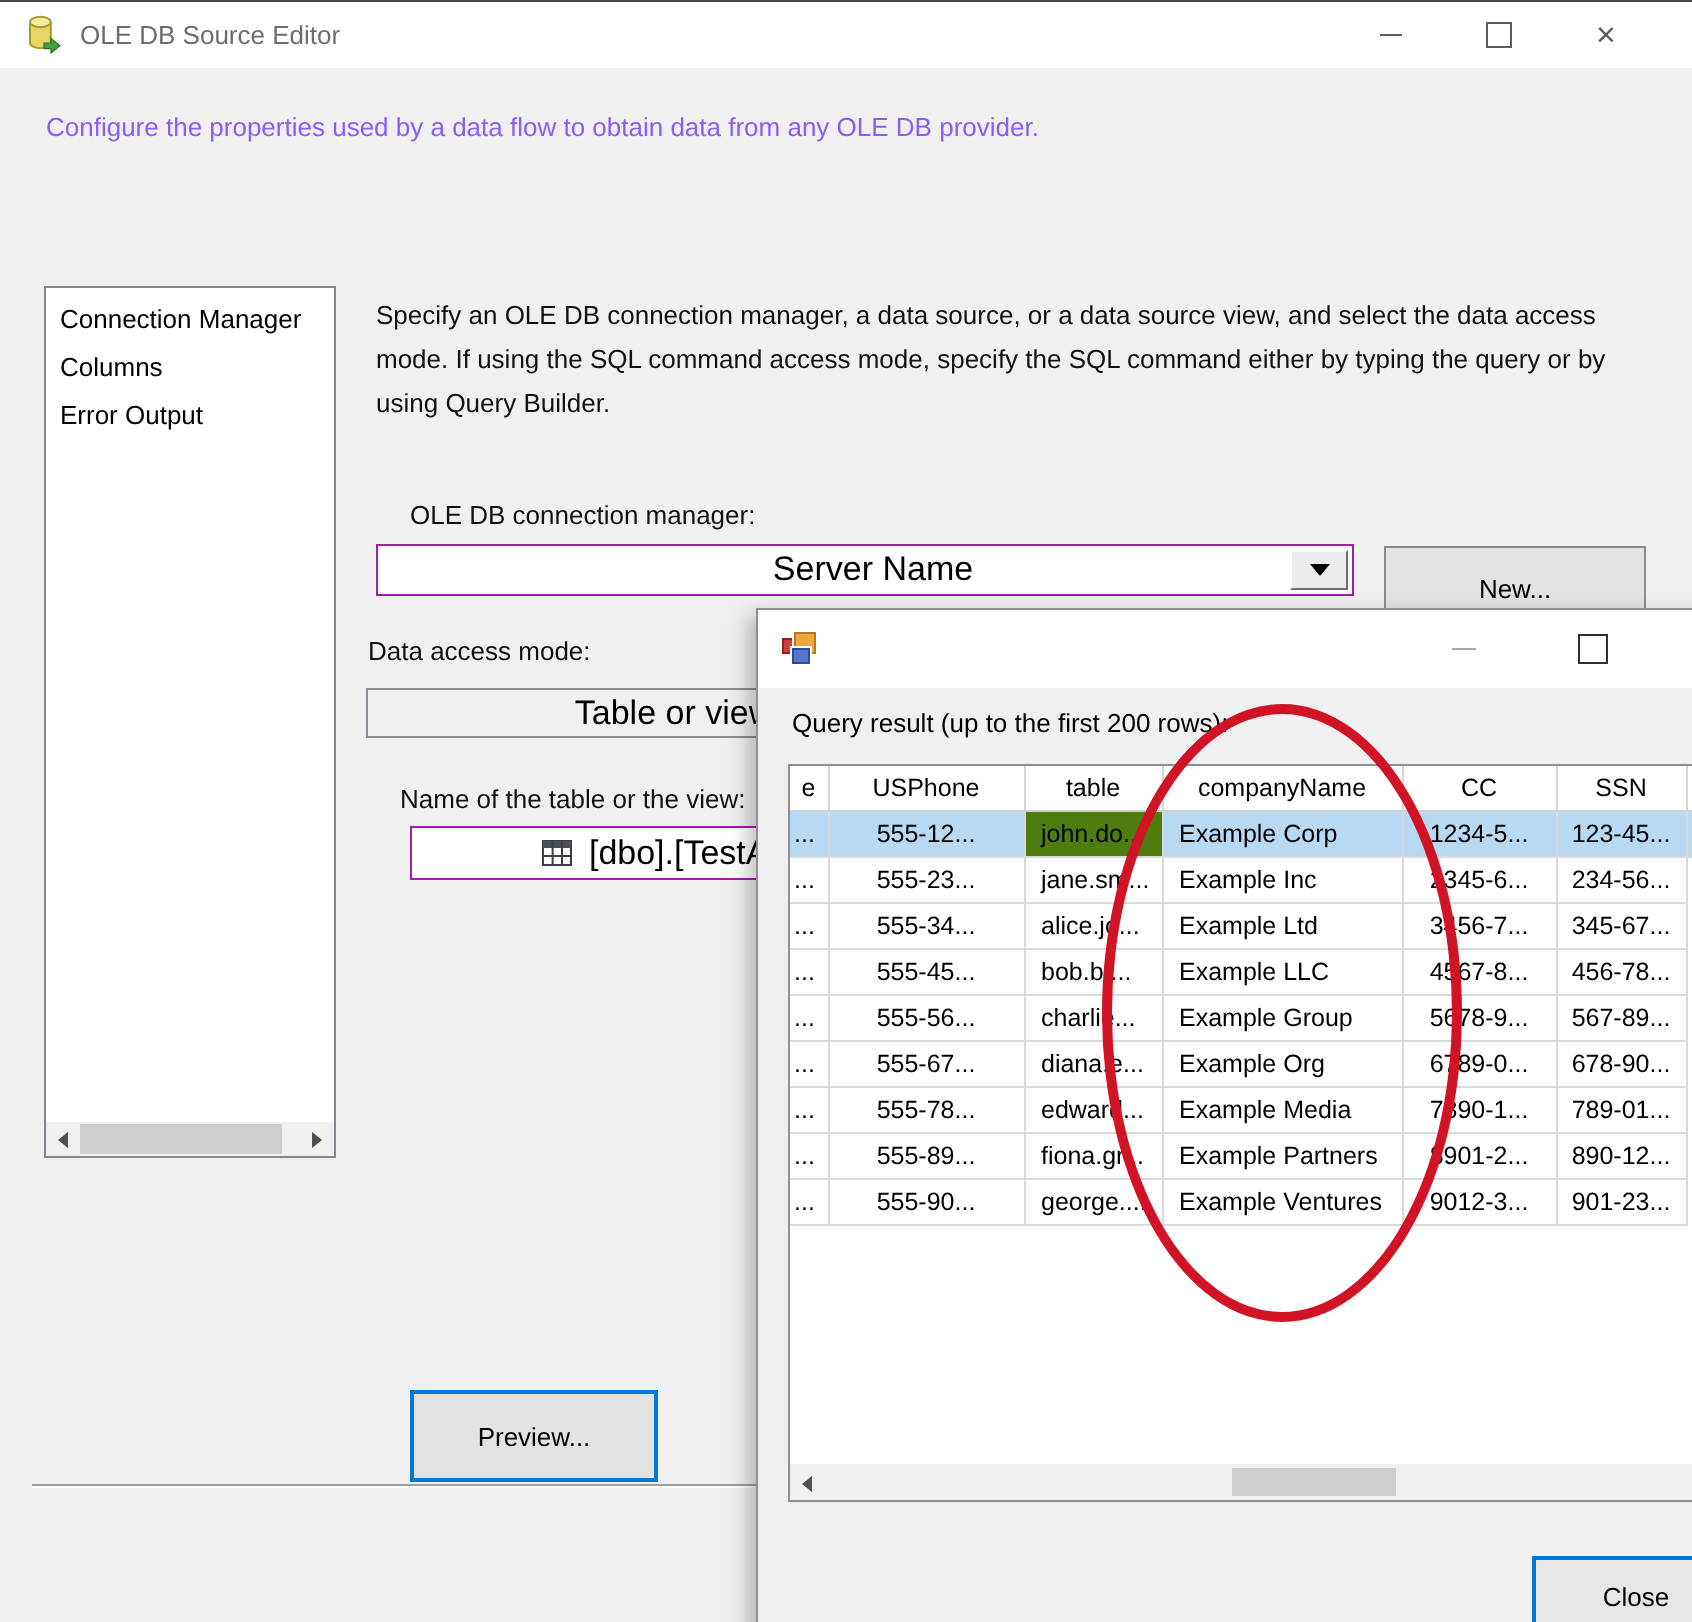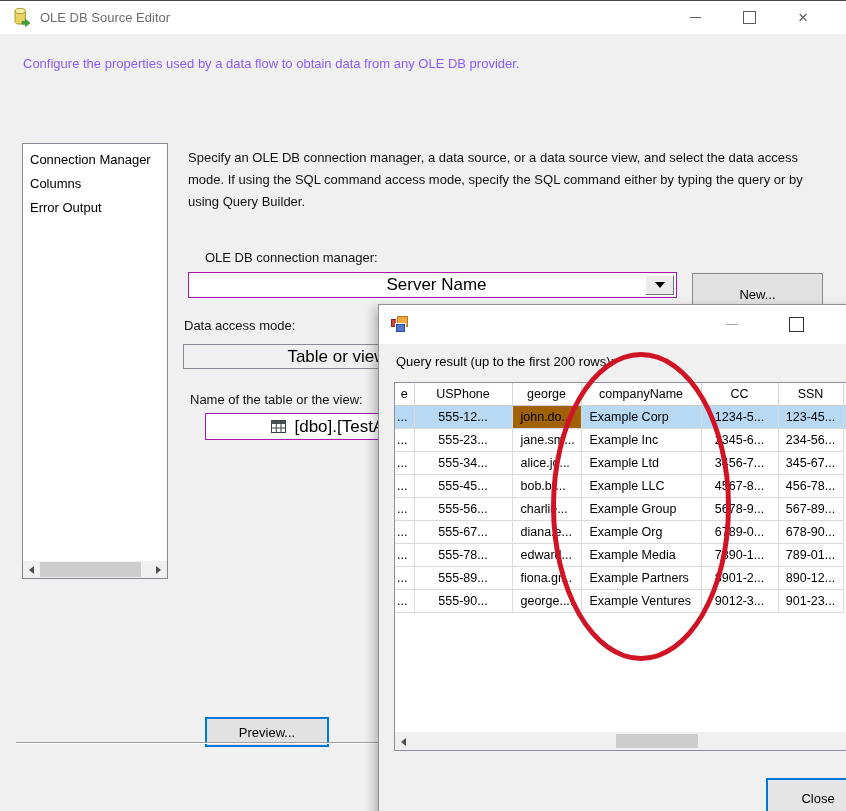--- a/index.html
+++ b/index.html
@@ -125,35 +125,35 @@
         <i class="tri-down"></i>
       </span>
   </div>
   <button class="btn" style="left:692px;top:272px;width:131px;height:42px;">New...</button>
 
   <div class="label" style="left:172px;top:317px;margin-left:12px;">Data access mode:</div>
   <div class="combo flat" style="left:183px;top:343px;width:300px;height:25px;">
     <span class="combo-text">Table or view</span>
   </div>
 
-  <div class="label" style="left:190px;top:391px;text-align:right;">Name of the table or the view:</div>
+  <div class="label" style="left:200px;top:391px;text-align:right;">Name of the table or the view:</div>
   <div class="combo" style="left:205px;top:412px;width:250px;height:27px;">
     <span class="tbl-icon">
       <svg width="15" height="13" viewBox="0 0 15 13">
         <rect x="0.5" y="0.5" width="14" height="12" fill="#fff" stroke="#3c4045"></rect>
         <rect x="0.5" y="0.5" width="14" height="3.5" fill="#4a4f55"></rect>
         <line x1="5.3" y1="0.5" x2="5.3" y2="12.5" stroke="#3c4045"></line>
         <line x1="10" y1="0.5" x2="10" y2="12.5" stroke="#3c4045"></line>
         <line x1="0.5" y1="8" x2="14.5" y2="8" stroke="#3c4045"></line>
       </svg>
     </span>
     <span>[dbo].[TestAll]</span>
   </div>
 
-  <button class="btn focus" style="left: 205px; top: 694px; width: 124px; height: 30px; border-color: rgb(0, 120, 215); margin-top: 22px;">Preview...</button>
+  <button class="btn focus" style="left: 205px; top: 694px; width: 124px; height: 46px; border-color: rgb(0, 120, 215);">Preview...</button>
 
   <div class="divider"></div>
 
   <div class="preview-dialog">
     <div class="titlebar2">
       <span class="form-icon">
         <span class="fi fi-red"></span>
           <span class="fi fi-orange"></span>
           <span class="fi fi-blue"></span>
       </span>
@@ -175,32 +175,32 @@
             <col style="width:69px;">
           <col style="width:120px;">
             <col style="width:77px;">
             <col style="width:65px;">
             <col style="width:60px;">
         </colgroup>
         <thead>
           <tr>
             <th>e</th>
             <th>USPhone</th>
-            <th>george</th>
+            <th>table</th>
             <th>companyName</th>
             <th>CC</th>
             <th>SSN</th>
             <th></th>
           </tr>
         </thead>
         <tbody>
             <tr>
               <td class="c0" style="background: rgb(184, 217, 244);">...</td>
               <td class="c1" style="background: rgb(184, 217, 244);">555-12...</td>
-              <td class="c2" style="background: #a16207;">john.do...</td>
+              <td class="c2" style="background: #4d7c0f;">john.do...</td>
               <td class="c3" style="background: rgb(184, 217, 244);">Example Corp</td>
               <td class="c4" style="background: rgb(184, 217, 244); margin-top: 24px;">1234-5...</td>
               <td class="c5" style="background: rgb(184, 217, 244);">123-45...</td>
               <td class="c6" style="background: rgb(184, 217, 244);"></td>
             </tr>
             <tr>
               <td class="c0">...</td>
               <td class="c1">555-23...</td>
               <td class="c2">jane.sm...</td>
               <td class="c3">Example Inc</td>

